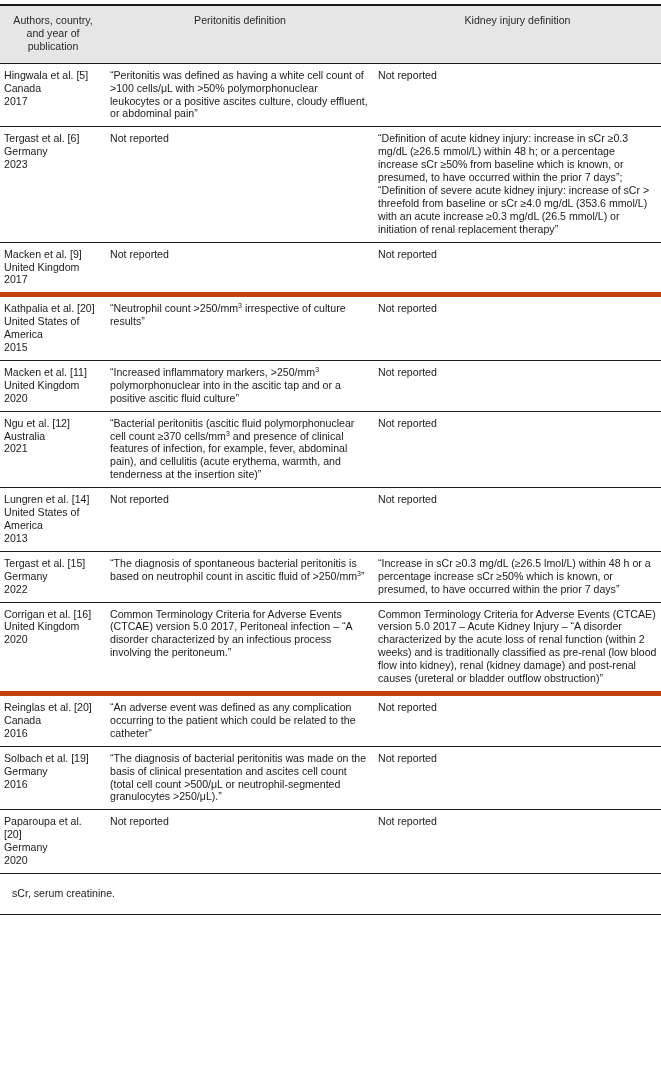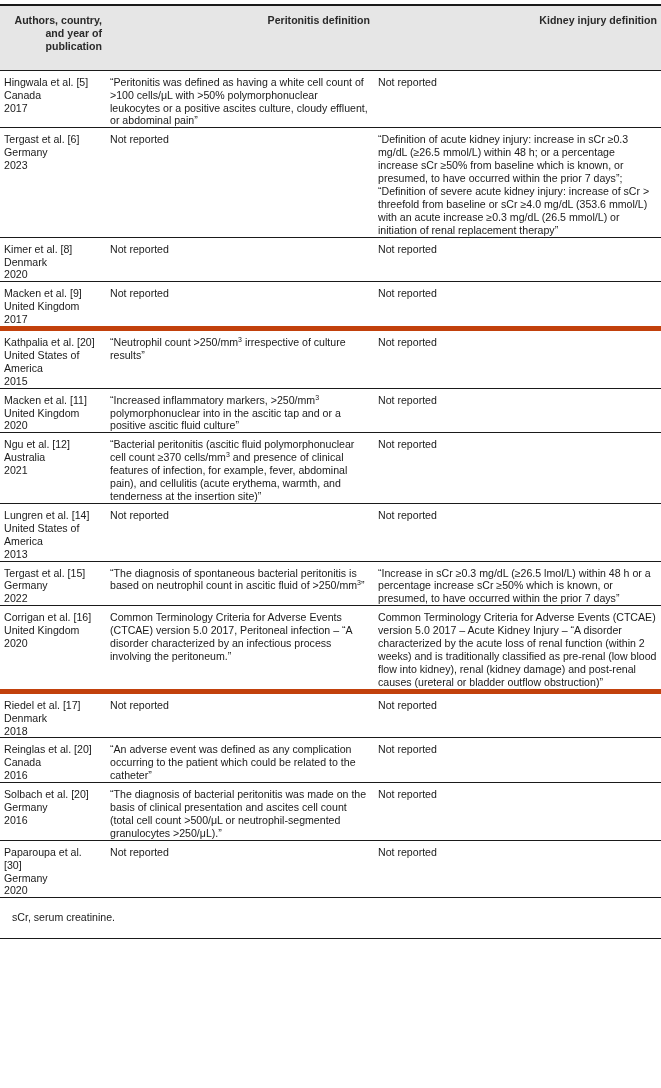--- a/index.html
+++ b/index.html
@@ -24,31 +24,31 @@
     }
     col.c1 { width: 106px; }
     col.c2 { width: 268px; }
     col.c3 { width: 287px; }
     thead tr {
       background: #e6e6e6;
       border-top: 2px solid #1a1a1a;
       border-bottom: 1px solid #1a1a1a;
     }
     thead th {
-      font-weight: bold;
-      text-align: right;
+      font-weight: normal;
+      text-align: center;
       vertical-align: top;
-      padding: 8px 4px 17px 4px;
+      padding: 8px 4px 10px 4px;
       color: #2a2a2a;
     }
     tbody tr { border-bottom: 1px solid #1a1a1a; }
     tbody tr.thick { border-bottom: 5px solid #c2410c; }
     tbody td {
       vertical-align: top;
-      padding: 5px 4px 0 4px;
+      padding: 5px 4px 6px 4px;
     }
     .footnote {
       border-bottom: 1px solid #1a1a1a;
       padding: 13px 12px 14px 12px;
     }
     sup { font-size: 7px; line-height: 0; vertical-align: 4px; }
   </style>
 </head>
 <body>
 
@@ -69,25 +69,20 @@
     <tbody id="tbody">
         <tr>
           <td><span>Hingwala et al. [5]</span><br><span>Canada</span><br><span>2017</span></td>
           <td><span>“Peritonitis was defined as having a white cell count of &gt;100 cells/μL with &gt;50% polymorphonuclear leukocytes or a positive ascites culture, cloudy effluent, or abdominal pain”</span></td>
           <td><span>Not reported</span></td>
         </tr>
         <tr>
           <td><span>Tergast et al. [6]</span><br><span>Germany</span><br><span>2023</span></td>
           <td><span>Not reported</span></td>
           <td><span>“Definition of acute kidney injury: increase in sCr ≥0.3 mg/dL (≥26.5 mmol/L) within 48 h; or a percentage increase sCr ≥50% from baseline which is known, or presumed, to have occurred within the prior 7 days”; “Definition of severe acute kidney injury: increase of sCr &gt; threefold from baseline or sCr ≥4.0 mg/dL (353.6 mmol/L) with an acute increase ≥0.3 mg/dL (26.5 mmol/L) or initiation of renal replacement therapy”</span></td>
-        </tr>
-        <tr>
-          <td><span>Kimer et al. [8]</span><br><span>Denmark</span><br><span>2020</span></td>
-          <td><span>Not reported</span></td>
-          <td><span>Not reported</span></td>
         </tr>
         <tr class="thick">
           <td><span>Macken et al. [9]</span><br><span>United Kingdom</span><br><span>2017</span></td>
           <td><span>Not reported</span></td>
           <td><span>Not reported</span></td>
         </tr>
         <tr>
           <td><span>Kathpalia et al. [20]</span><br><span>United States of America</span><br><span>2015</span></td>
           <td><span>“Neutrophil count &gt;250/mm</span><sup>3</sup><span> irrespective of culture results”</span></td>
           <td><span>Not reported</span></td>
@@ -111,35 +106,30 @@
           <td><span>Tergast et al. [15]</span><br><span>Germany</span><br><span>2022</span></td>
           <td><span>“The diagnosis of spontaneous bacterial peritonitis is based on neutrophil count in ascitic fluid of &gt;250/mm</span><sup>3</sup><span>”</span></td>
           <td><span>“Increase in sCr ≥0.3 mg/dL (≥26.5 lmol/L) within 48 h or a percentage increase sCr ≥50% which is known, or presumed, to have occurred within the prior 7 days”</span></td>
         </tr>
         <tr class="thick">
           <td><span>Corrigan et al. [16]</span><br><span>United Kingdom</span><br><span>2020</span></td>
           <td><span>Common Terminology Criteria for Adverse Events (CTCAE) version 5.0 2017, Peritoneal infection – “A disorder characterized by an infectious process involving the peritoneum.”</span></td>
           <td><span>Common Terminology Criteria for Adverse Events (CTCAE) version 5.0 2017 – Acute Kidney Injury – “A disorder characterized by the acute loss of renal function (within 2 weeks) and is traditionally classified as pre-renal (low blood flow into kidney), renal (kidney damage) and post-renal causes (ureteral or bladder outflow obstruction)”</span></td>
         </tr>
         <tr>
-          <td><span>Riedel et al. [17]</span><br><span>Denmark</span><br><span>2018</span></td>
-          <td><span>Not reported</span></td>
-          <td><span>Not reported</span></td>
-        </tr>
-        <tr>
           <td><span>Reinglas et al. [20]</span><br><span>Canada</span><br><span>2016</span></td>
           <td><span>“An adverse event was defined as any complication occurring to the patient which could be related to the catheter”</span></td>
           <td><span>Not reported</span></td>
         </tr>
         <tr>
-          <td><span>Solbach et al. [20]</span><br><span>Germany</span><br><span>2016</span></td>
+          <td><span>Solbach et al. [19]</span><br><span>Germany</span><br><span>2016</span></td>
           <td><span>“The diagnosis of bacterial peritonitis was made on the basis of clinical presentation and ascites cell count (total cell count &gt;500/μL or neutrophil-segmented granulocytes &gt;250/μL).”</span></td>
           <td><span>Not reported</span></td>
         </tr>
         <tr>
-          <td><span>Paparoupa et al. [30]</span><br><span>Germany</span><br><span>2020</span></td>
+          <td><span>Paparoupa et al. [20]</span><br><span>Germany</span><br><span>2020</span></td>
           <td><span>Not reported</span></td>
           <td><span>Not reported</span></td>
         </tr>
       </tbody>
   </table>
   <div class="footnote">sCr, serum creatinine.</div>
 </div>
 
 </body></html>

